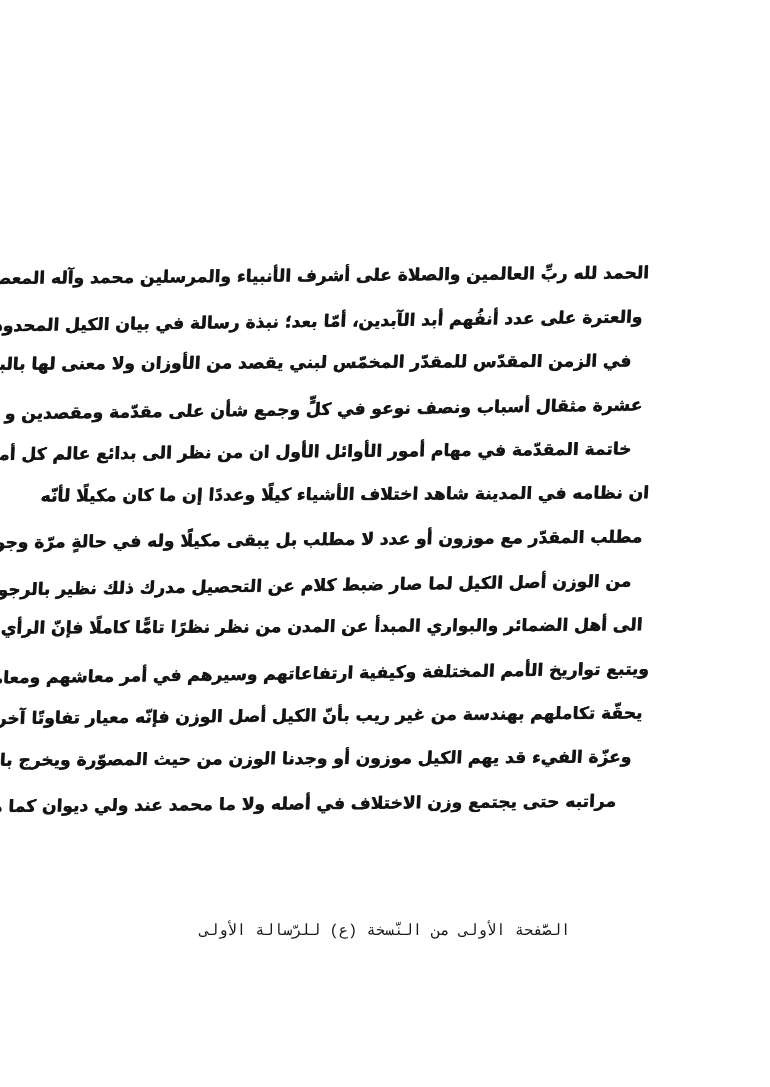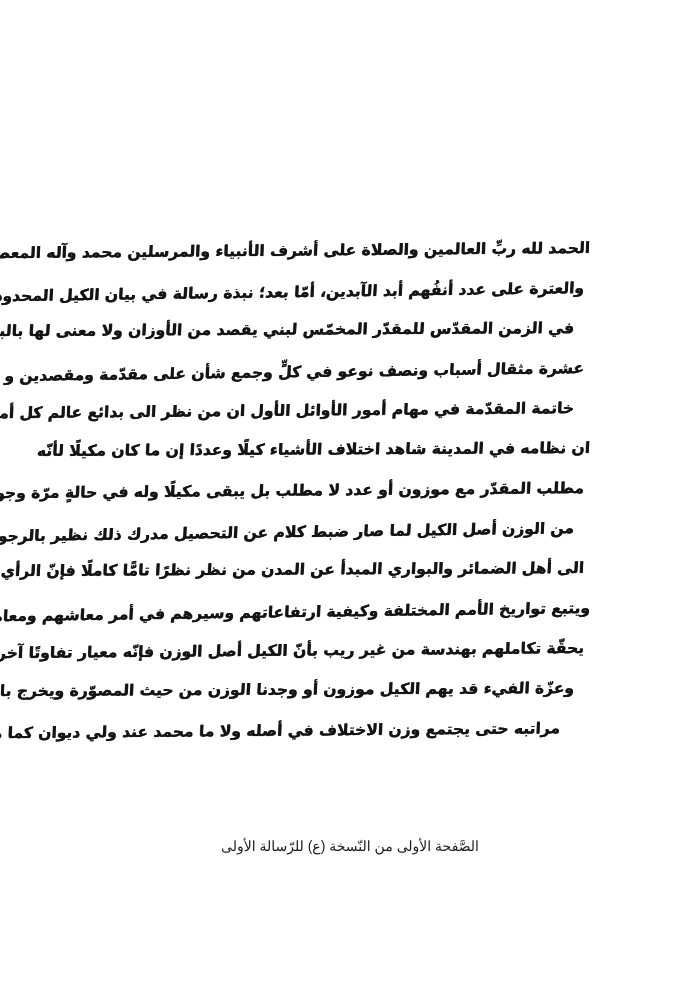--- a/index.html
+++ b/index.html
@@ -61,21 +61,21 @@
   .ms-line.indent-2 { padding-right: 16px; }
   .ms-line.indent-3 { padding-right: 30px; }
 
   .caption {
     position: absolute;
     left: 0;
     right: 0;
     top: 838px;
     text-align: center;
     direction: rtl;
-    font-family: Liberation Sans, sans-serif;
+    font-family: Liberation Mono, monospace;
     font-size: 14px;
     color: #1a1a1a;
     letter-spacing: 0px;
   }
 </style>
 </head>
 <body>
 
 <div class="page">
 

